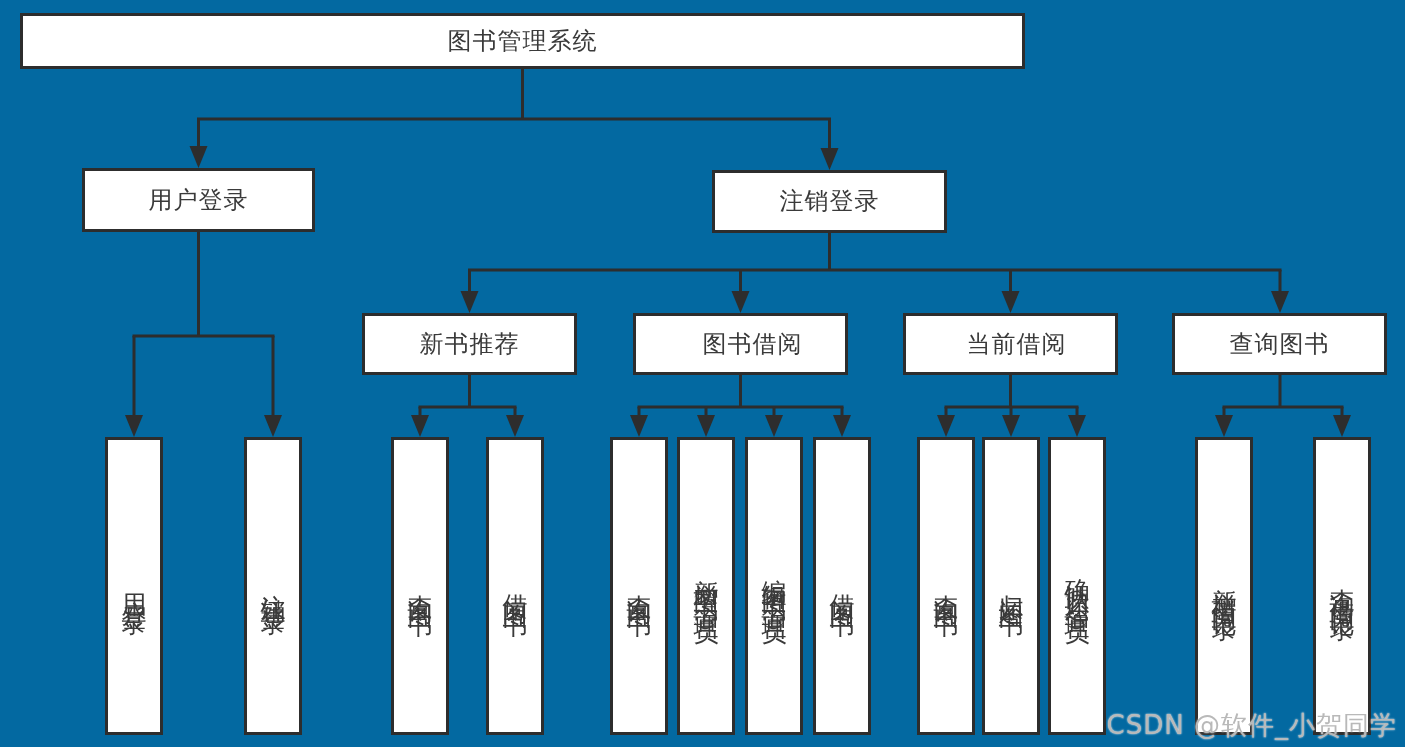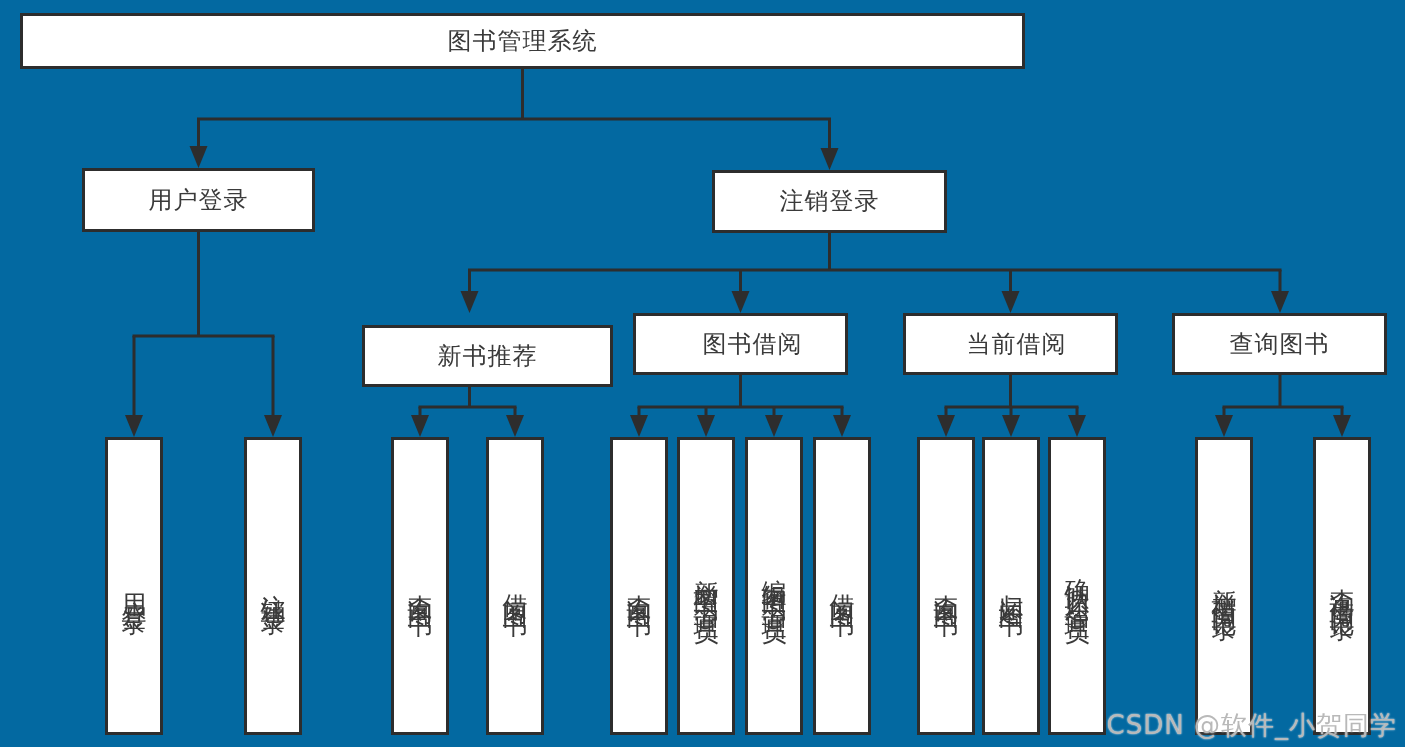--- a/index.html
+++ b/index.html
@@ -92,21 +92,21 @@
     <polygon points="1215,415 1233,415 1224,437"></polygon>
     <line x1="1342" y1="407" x2="1342" y2="421"></line>
     <polygon points="1333,415 1351,415 1342,437"></polygon>
   </svg>
 
   <div class="box hbox" style="left:20px;top:13px;width:1005px;height:56px;">图书管理系统</div>
 
   <div class="box hbox" style="left:82px;top:168px;width:233px;height:64px;">用户登录</div>
   <div class="box hbox" style="left:712px;top:170px;width:235px;height:63px;">注销登录</div>
 
-  <div class="box hbox" style="left:362px;top:325px;width:251px;height:62px;">新书推荐</div>
+  <div class="box hbox" style="left:362px;top:313px;width:215px;height:62px;">新书推荐</div>
   <div class="box hbox" style="left:633px;top:313px;width:215px;height:62px;padding-left:24px;">图书借阅</div>
   <div class="box hbox" style="left:903px;top:313px;width:215px;height:62px;padding-left:12px;">当前借阅</div>
   <div class="box hbox" style="left:1172px;top:313px;width:215px;height:62px;">查询图书</div>
 
   <div class="box vbox" style="left:105px;top:437px;width:58px;height:298px;">用户登录</div>
   <div class="box vbox" style="left:244px;top:437px;width:58px;height:298px;">注销登录</div>
 
   <div class="box vbox" style="left:391px;top:437px;width:58px;height:298px;">查询图书</div>
   <div class="box vbox" style="left:486px;top:437px;width:58px;height:298px;">借阅图书</div>
 

